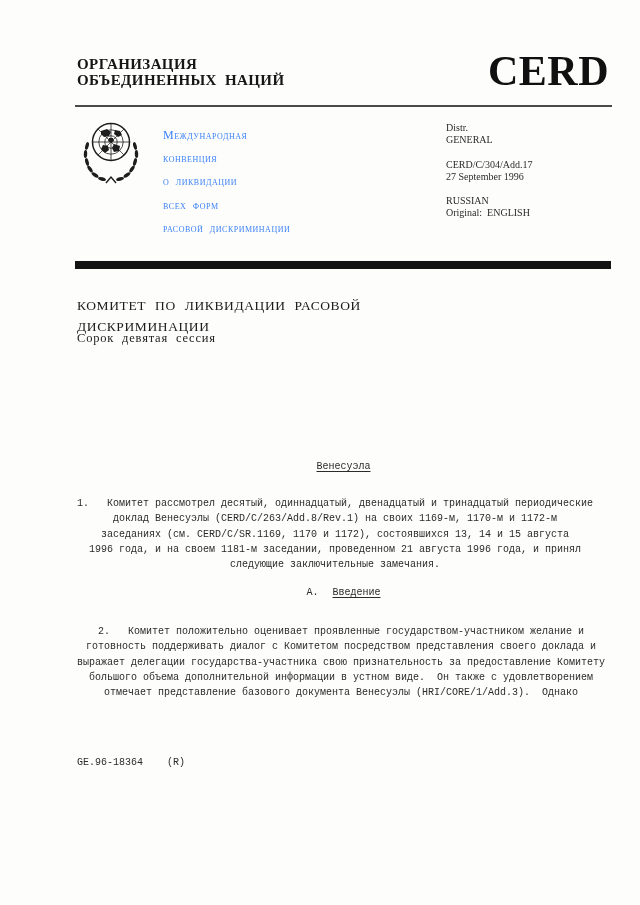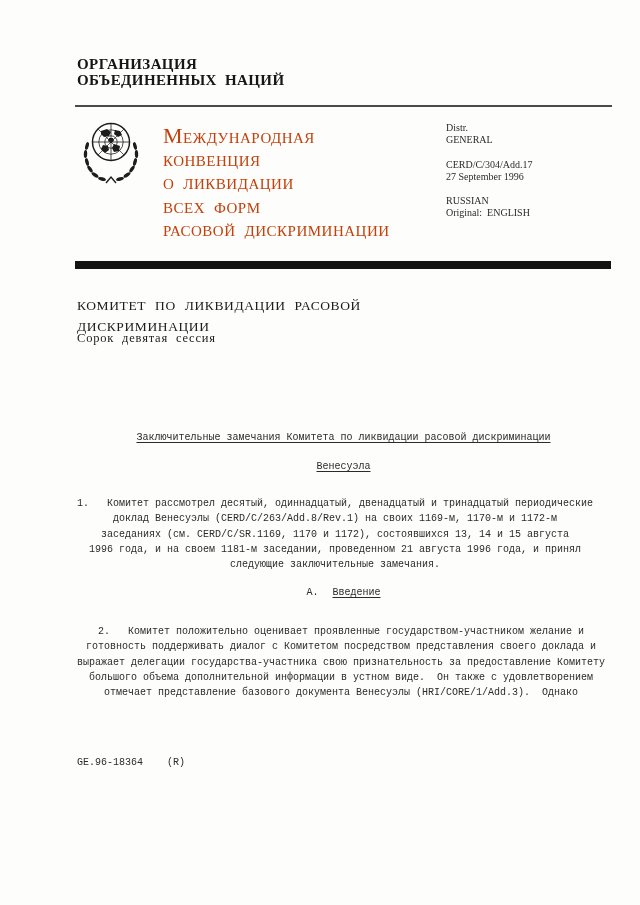--- a/index.html
+++ b/index.html
@@ -24,23 +24,23 @@
     letter-spacing:.5px;color:#101010;
   }
   .rule-thin{
     position:absolute;left:75px;top:105px;width:537px;height:2px;
     background:#4a4a4a;
   }
   
   .emblem{position:absolute;left:79px;top:116px;width:64px;height:68px;}
   .conv-title{
     position:absolute;left:163px;top:124px;
-    font-size:22px;line-height:23.2px;
+    font-size:12px;line-height:23.2px;
     font-variant:small-caps;letter-spacing:.5px;word-spacing:3px;
-    color:#c2410c;white-space:pre;
+    color:#3b82f6;white-space:pre;
   }
   .distr{
     position:absolute;left:446px;top:122px;
     font-family:Liberation Serif, serif;
     font-size:10px;line-height:12.2px;white-space:pre;color:#2b2b2b;
   }
   .rule-thick{
     position:absolute;left:75px;top:261px;width:536px;height:8px;
     background:#131313;
   }
@@ -91,20 +91,21 @@
 </style>
 </head>
 <body>
 
 <div class="page">
 
   <div class="org">
     <div>ОРГАНИЗАЦИЯ</div>
     <div>ОБЪЕДИНЕННЫХ НАЦИЙ</div>
   </div>
+  <div class="cerd">CERD</div>
   <div class="rule-thin"></div>
 
   <div class="emblem">
     <svg width="64" height="68" viewBox="0 0 64 68" xmlns="http://www.w3.org/2000/svg">
       <g fill="none" stroke="#1d1d1d">
         <circle cx="32" cy="26" r="18.5" stroke-width="1.5"></circle>
         <circle cx="32" cy="26" r="12.2" stroke-width=".8"></circle>
         <circle cx="32" cy="26" r="6.2" stroke-width=".8"></circle>
         <line x1="13.5" y1="26" x2="50.5" y2="26" stroke-width=".8"></line>
         <line x1="32" y1="7.5" x2="32" y2="44.5" stroke-width=".8"></line>
@@ -151,23 +152,20 @@
 RUSSIAN
 Original:  ENGLISH</div>
 
   <div class="rule-thick"></div>
 
   <div class="committee">КОМИТЕТ ПО ЛИКВИДАЦИИ РАСОВОЙ
 ДИСКРИМИНАЦИИ</div>
   <div class="session">Сорок девятая сессия</div>
 
 
-  <div class="subheading mono">
-    <span class="u">Заключительные замечания Комитета по ликвидации расовой дискриминации</span>
-  </div>
 
   <div class="country mono">
     <span class="u">Венесуэла</span>
   </div>
 
   <div class="para para1">1.   Комитет рассмотрел десятый, одиннадцатый, двенадцатый и тринадцатый периодические
 доклад Венесуэлы (CERD/C/263/Add.8/Rev.1) на своих 1169-м, 1170-м и 1172-м
 заседаниях (см. CERD/C/SR.1169, 1170 и 1172), состоявшихся 13, 14 и 15 августа
 1996 года, и на своем 1181-м заседании, проведенном 21 августа 1996 года, и принял
 следующие заключительные замечания.</div>

